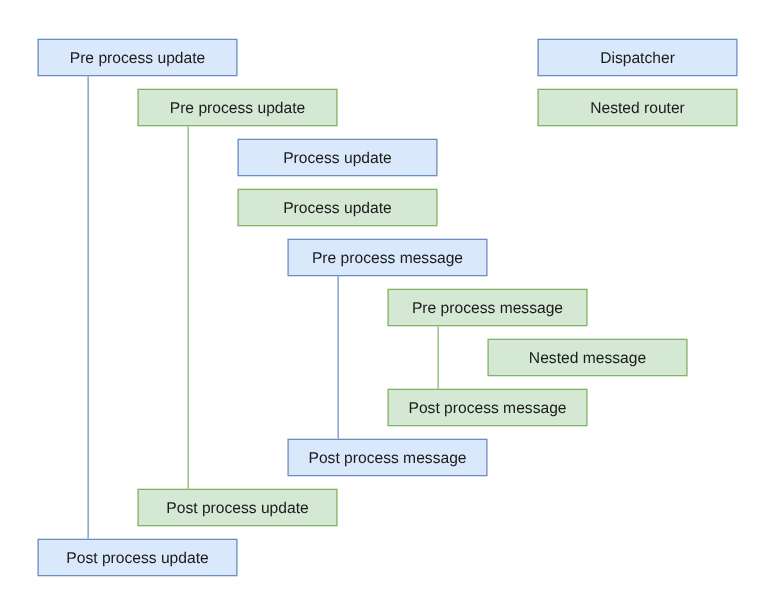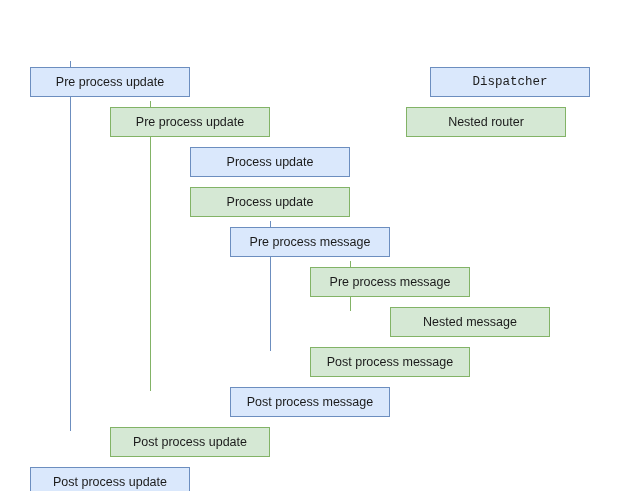--- a/index.html
+++ b/index.html
@@ -25,21 +25,20 @@
     align-items: center;
     justify-content: center;
     font-size: 12.5px;
     line-height: 1.2;
     color: #1b1b1b;
     border-width: 1px;
     border-style: solid;
     text-align: center;
     white-space: nowrap;
     z-index: 2;
-    margin-top: 36px;
   }
   .node.dispatcher {
     background: #dae8fc;
     border-color: #6c8ebf;
   }
   .node.router {
     background: #d5e8d4;
     border-color: #82b366;
   }
   .connector {
@@ -74,16 +73,16 @@
       <div class="node router" style="left: 190px; top: 151px; width: 160px; height: 30px;">Process update</div>
       <div class="node dispatcher" style="left: 230px; top: 191px; width: 160px; height: 30px;">Pre process message</div>
       <div class="node router" style="left: 310px; top: 231px; width: 160px; height: 30px;">Pre process message</div>
       <div class="node router" style="left: 390px; top: 271px; width: 160px; height: 30px;">Nested message</div>
       <div class="node router" style="left: 310px; top: 311px; width: 160px; height: 30px;">Post process message</div>
       <div class="node dispatcher" style="left: 230px; top: 351px; width: 160px; height: 30px;">Post process message</div>
       <div class="node router" style="left: 110px; top: 391px; width: 160px; height: 30px;">Post process update</div>
       <div class="node dispatcher" style="left: 30px; top: 431px; width: 160px; height: 30px;">Post process update</div>
     </div>
   <div id="legend-layer" class="legend-group">
-      <div class="node dispatcher" style="left: 430px; top: 31px; width: 160px; height: 30px; font-family: Liberation Mono, monospace;">Dispatcher</div>
-      <div class="node router" style="left: 406px; top: 71px; width: 160px; height: 30px;">Nested router</div>
+      <div class="node dispatcher" style="left: 430px; top: 31px; width: 160px; height: 30px;">Dispatcher</div>
+      <div class="node router" style="left: 430px; top: 71px; width: 160px; height: 30px;">Nested router</div>
     </div>
 </div>
 
 </body></html>

